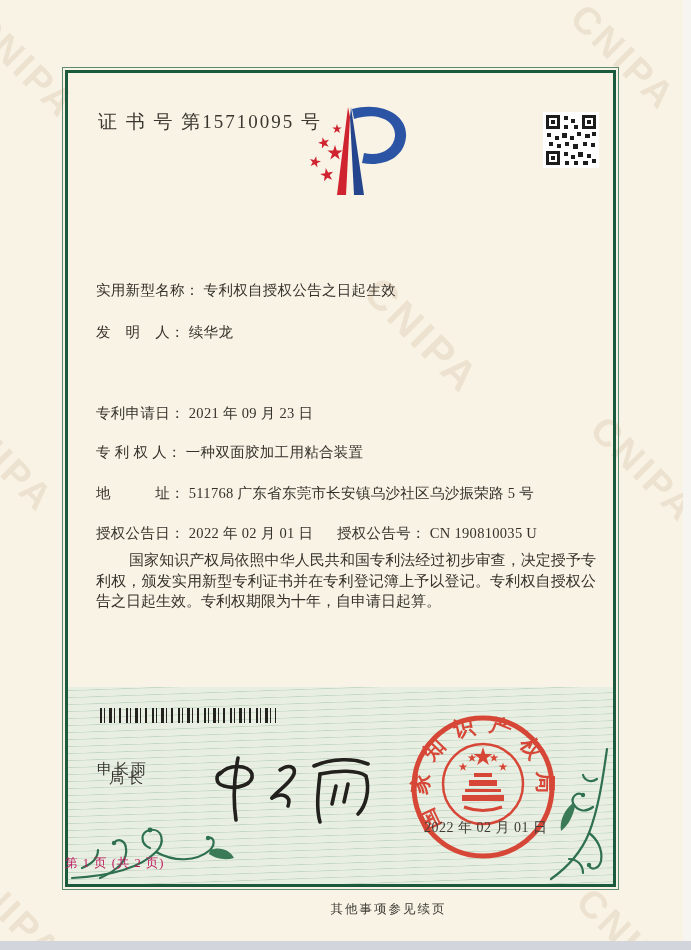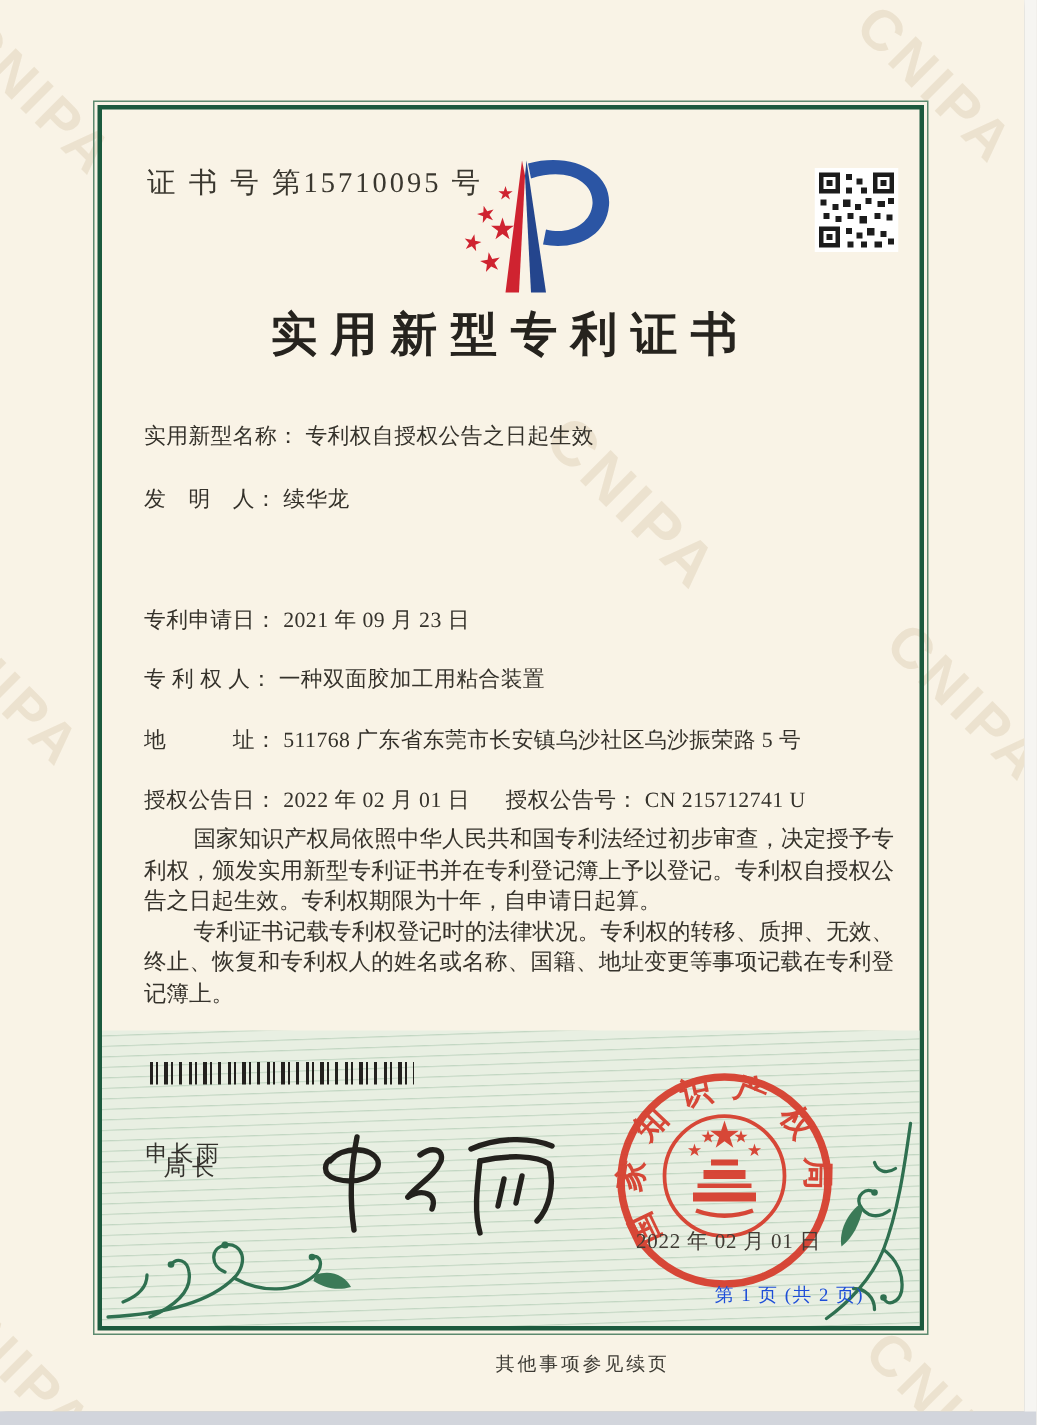--- a/index.html
+++ b/index.html
@@ -77,21 +77,21 @@
   .signer-name{position:absolute;left:97px;top:760px;z-index:3;
     font-family:"Liberation Sans", sans-serif;font-size:15px;letter-spacing:2px;color:#33312c;font-weight:500;}
   .signature{position:absolute;left:208px;top:752px;z-index:3;}
   .seal{position:absolute;left:408px;top:710px;z-index:3;opacity:.93;}
   .seal-date{
     position:absolute;left:424px;top:819px;z-index:4;
     font-size:14px;color:#403c35;letter-spacing:.5px;white-space:nowrap;
   }
   .page-num{
     position:absolute;left:65px;width:511px;top:855px;z-index:3;
-    text-align:right;font-size:12.5px;color:#1d4ed8;letter-spacing:1px;
+    text-align:left;font-size:12.5px;color:#be185d;letter-spacing:1px;
   }
   .cont-note{
     position:absolute;left:0;width:683px;top:901px;z-index:3;
     text-align:center;font-size:12.5px;color:#3c3a33;letter-spacing:2px;padding-left:47px;
   }
 </style>
 </head>
 <body>
 
 <div class="page">
@@ -185,47 +185,45 @@
         <rect x="28" y="43" width="4" height="4"></rect>
         <rect x="35" y="40" width="5" height="5"></rect>
         <rect x="44" y="42" width="4" height="4"></rect>
       <rect x="22" y="49" width="4" height="4"></rect>
         <rect x="31" y="49" width="4" height="4"></rect>
         <rect x="40" y="49" width="5" height="4"></rect>
         <rect x="49" y="47" width="4" height="4"></rect>
     </g>
   </svg>
 
-  <div class="title">实用新型专利证书</div>
 
   <div class="f" style="top:281px;">
     <span class="lab">实用新型名称：</span><span class="val">专利权自授权公告之日起生效</span>
   </div>
   <div class="f" style="top:323px;">
     <span class="lab">发　明　人：</span><span class="val">续华龙</span>
   </div>
   <div class="f" style="top:404px;text-align:right;">
     <span class="lab">专利申请日：</span><span class="val">2021 年 09 月 23 日</span>
   </div>
   <div class="f" style="top:443px;">
     <span class="lab">专 利 权 人：</span><span class="val">一种双面胶加工用粘合装置</span>
   </div>
   <div class="f" style="top:484px;">
     <span class="lab">地　　　址：</span><span class="val">511768 广东省东莞市长安镇乌沙社区乌沙振荣路 5 号</span>
   </div>
   <div class="f" style="top:524px;">
     <span class="lab">授权公告日：</span><span class="val">2022 年 02 月 01 日</span>
   </div>
   <div class="f" style="top:524px;left:337px;">
-    <span class="lab">授权公告号：</span><span class="val">CN 215712741 U</span>
+    <span class="lab">授权公告号：</span><span class="val">CN 190810035 U</span>
   </div>
 
   <div class="paras">
     <p>国家知识产权局依照中华人民共和国专利法经过初步审查，决定授予专利权，颁发实用新型专利证书并在专利登记簿上予以登记。专利权自授权公告之日起生效。专利权期限为十年，自申请日起算。</p>
-    <p>专利证书记载专利权登记时的法律状况。专利权的转移、质押、无效、终止、恢复和专利权人的姓名或名称、国籍、地址变更等事项记载在专利登记簿上。</p>
   </div>
 
   <div class="barcode"></div>
 
   <div class="signer-title">局长</div>
   <div class="signer-name">申长雨</div>
 
   <svg class="signature" width="170" height="75" viewBox="0 0 170 75">
     <g fill="none" stroke="#23211d" stroke-width="3.6" stroke-linecap="round" stroke-linejoin="round">
       <path d="M30,6 C26,26 25,48 28,68"></path>

